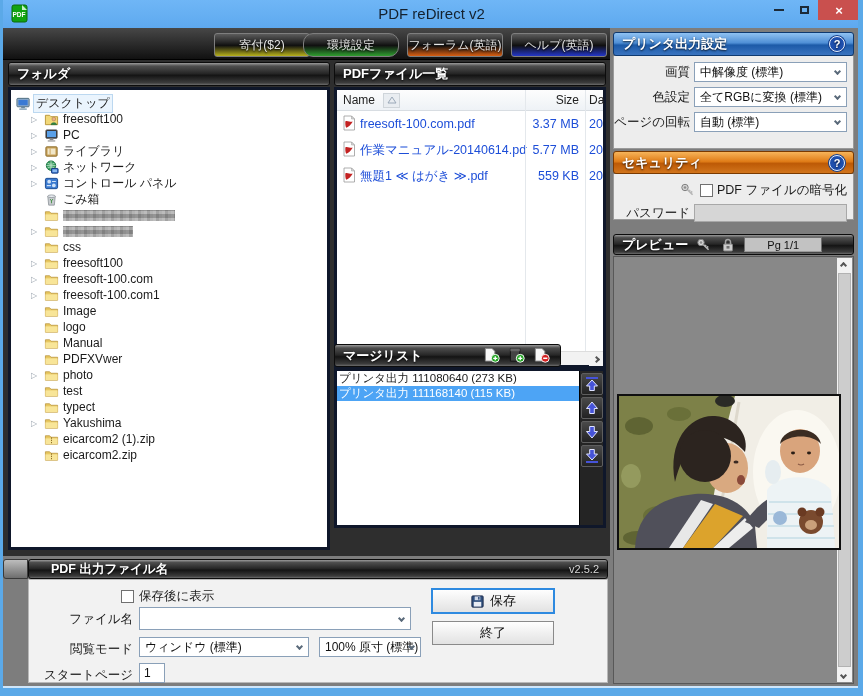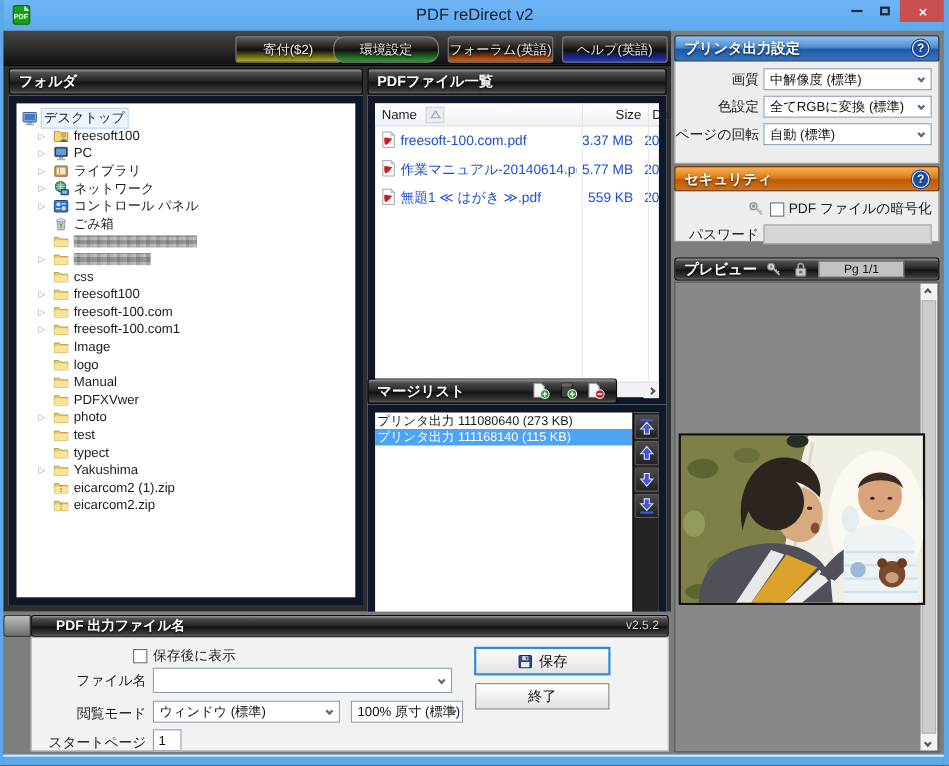--- a/index.html
+++ b/index.html
@@ -31,21 +31,21 @@
   .bar{border-radius:3px;color:#fff;font-weight:bold;font-size:13px;display:flex;align-items:center;
     padding:0 8px;text-shadow:0 1px 2px rgba(0,0,0,.8);}
   .bar-dark{background:linear-gradient(180deg,#9b9b9b 0%,#4e4e4e 14%,#262626 48%,#141414 56%,#3c3c3c 90%,#6d6d6d 100%);border:1px solid #0c0c0c;}
   .bar-blue{background:linear-gradient(180deg,#8fc2f2 0%,#4f8fd6 45%,#1c5aa8 55%,#3a74c0 100%);border:1px solid #0f3a70;}
   .bar-orange{background:linear-gradient(180deg,#f6b45a 0%,#e07d18 45%,#bd5a06 55%,#d2751c 100%);border:1px solid #7a3a00;}
   .help-dot{margin-left:auto;width:16px;height:16px;border-radius:50%;background:#1d4fae;border:1px solid #e8f0fa;
     box-shadow:0 0 0 1px #16408e;color:#fff;font-size:11px;font-weight:bold;display:flex;align-items:center;justify-content:center;cursor:pointer;}
 
   
   .dark-zone{left:0;top:60px;width:607px;height:496px;background:#2e2e2e;}
-  .panel-body{background:#fff;border:7px solid #0f172a;}
+  .panel-body{background:#fff;border:3px solid #0f172a;}
 
   
   .tree{padding:5px 0 0 0;overflow:hidden;height:100%;}
   .tree-row{height:16px;display:flex;align-items:center;padding-left:20px;font-size:12px;color:#1a1a1a;white-space:nowrap;cursor:default;}
   .tree-row.root{padding-left:5px;}
   .tw{width:13px;font-size:8px;color:#9aa4ae;flex:0 0 13px;text-align:left;}
   .ticon{width:17px;height:15px;flex:0 0 17px;}
   .ticon svg{width:15px;height:15px;display:block;}
   .tree-label{padding:0 2px;}
   .tree-label.sel{background:#eaf4fd;border:1px solid #bcd8f0;}
@@ -470,21 +470,21 @@
             <circle cx="13.5" cy="12" r="4.2" fill="#23a523" stroke="#fff"></circle>
             <path d="M13.5 9.8 V14.2 M11.3 12 H15.7" stroke="#fff" stroke-width="1.4"></path>
           </svg></button>
       <button class="mtool"><svg viewBox="0 0 19 17">
             <path d="M3 1.5 L10 1.5 L13 4.5 L13 15 L3 15 Z" fill="#f8f8f8" stroke="#8a8a8a"></path>
             <circle cx="13.5" cy="12" r="4.2" fill="#d42020" stroke="#fff"></circle>
             <path d="M11.3 12 H15.7" stroke="#fff" stroke-width="1.6"></path>
           </svg></button>
     </span>
   </div>
-  <div class="abs panel-body" style="left:331px;top:368px;width:272px;height:209px;">
+  <div class="abs panel-body" style="left:331px;top:368px;width:272px;height:160px;">
     <div id="merge-rows" style="margin-right:24px;">
         <div class="merge-row">
           <span>プリンタ出力 111080640 (273 KB)</span>
         </div>
         <div class="merge-row selected">
           <span>プリンタ出力 111168140 (115 KB)</span>
         </div>
       </div>
     <div class="move-col">
       <button class="move-btn">

